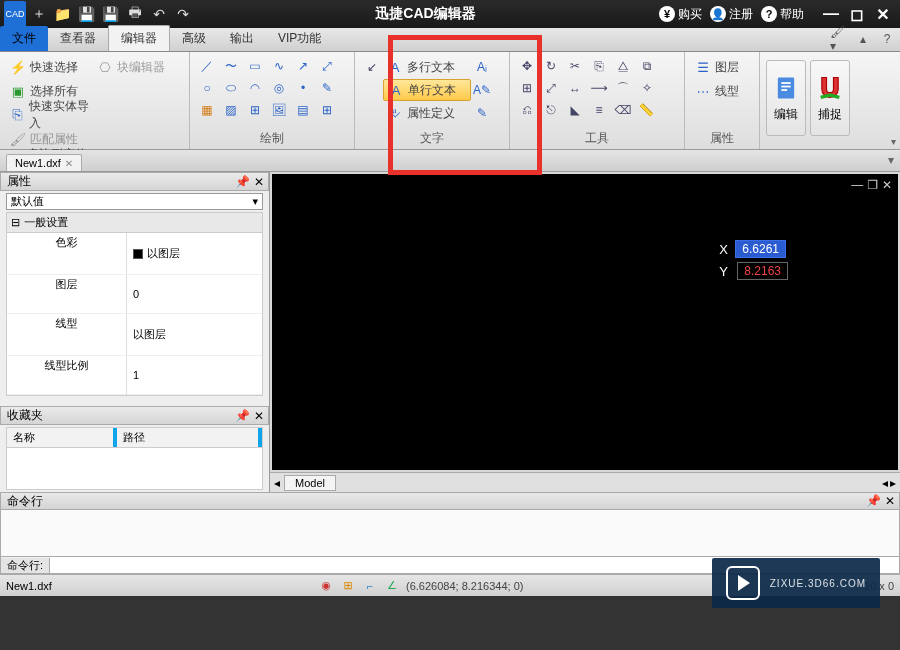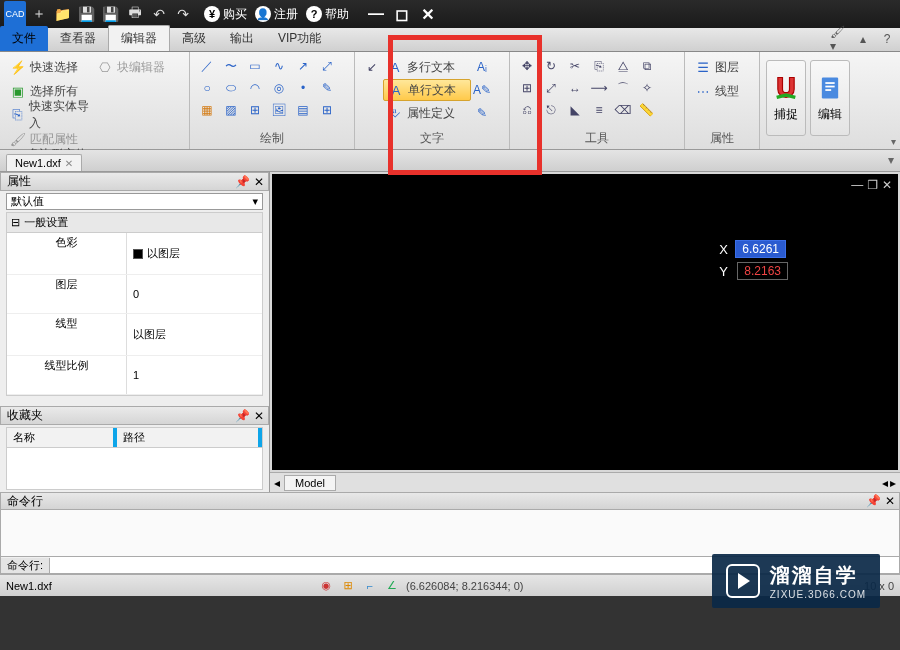--- a/index.html
+++ b/index.html
@@ -109,20 +109,21 @@
   <div class="quick-tools">
     <span class="qt" style="background:#1e6fd6;color:#fff;font-size:9px;border-radius:2px;">CAD</span>
     <span class="qt">＋</span>
     <span class="qt">📁</span>
     <span class="qt">💾</span>
     <span class="qt">💾</span>
     <span class="qt">🖶</span>
     <span class="qt">↶</span>
     <span class="qt">↷</span>
   </div>
+  <div class="title-text">迅捷CAD编辑器</div>
   <div class="right-tools">
     <div class="rt">
         <span class="rt-icon">¥</span>
         <span>购买</span>
       </div>
     <div class="rt">
         <span class="rt-icon">👤</span>
         <span>注册</span>
       </div>
     <div class="rt">
@@ -271,33 +272,33 @@
           <span class="ricon ic-blue">⋯</span>
           <span>线型</span>
         </div>
     </div>
     <div class="label">属性</div>
   </div>
 
   <div style="display:flex;padding:4px;">
     <div class="big-btn">
       <svg class="big-icon" viewBox="0 0 24 24">
-          <path d="M5 3v10a7 7 0 0014 0V3h-4v10a3 3 0 01-6 0V3z" fill="#d33" stroke="#a00"></path>
-          <path d="M4 20l8-2 8 2" stroke="#2a2" stroke-width="3" fill="none"></path>
-        </svg>
-      <span>捕捉</span>
-    </div>
-    <div class="big-btn">
-      <svg class="big-icon" viewBox="0 0 24 24">
           <rect x="5" y="3" width="14" height="18" rx="1" fill="#4a8ae0"></rect>
           <rect x="8" y="7" width="8" height="1.5" fill="#fff"></rect>
           <rect x="8" y="10" width="8" height="1.5" fill="#fff"></rect>
           <rect x="8" y="13" width="5" height="1.5" fill="#fff"></rect>
         </svg>
       <span>编辑</span>
+    </div>
+    <div class="big-btn">
+      <svg class="big-icon" viewBox="0 0 24 24">
+          <path d="M5 3v10a7 7 0 0014 0V3h-4v10a3 3 0 01-6 0V3z" fill="#d33" stroke="#a00"></path>
+          <path d="M4 20l8-2 8 2" stroke="#2a2" stroke-width="3" fill="none"></path>
+        </svg>
+      <span>捕捉</span>
     </div>
   </div>
   <span class="expand">▾</span>
 </div>
 
 <div class="red-box" style="left:388px; top:35px; width:154px; height:140px;"></div>
 
 <div class="file-tabs">
   <div class="file-tab">
     <span>New1.dxf</span>
@@ -397,16 +398,15 @@
     <span style="color:#38c;">⌐</span>
     <span style="color:#2a5;">∠</span>
   </div>
   <span class="scoord">(6.626084; 8.216344; 0)</span>
   <span class="right">10 x 0</span>
 </div>
 
 <div class="watermark">
   <div class="play"></div>
   <div>
-    <div class="txt1">溜溜自学</div>
     <div class="txt2">ZIXUE.3D66.COM</div>
   </div>
 </div>
 
 </body></html>

